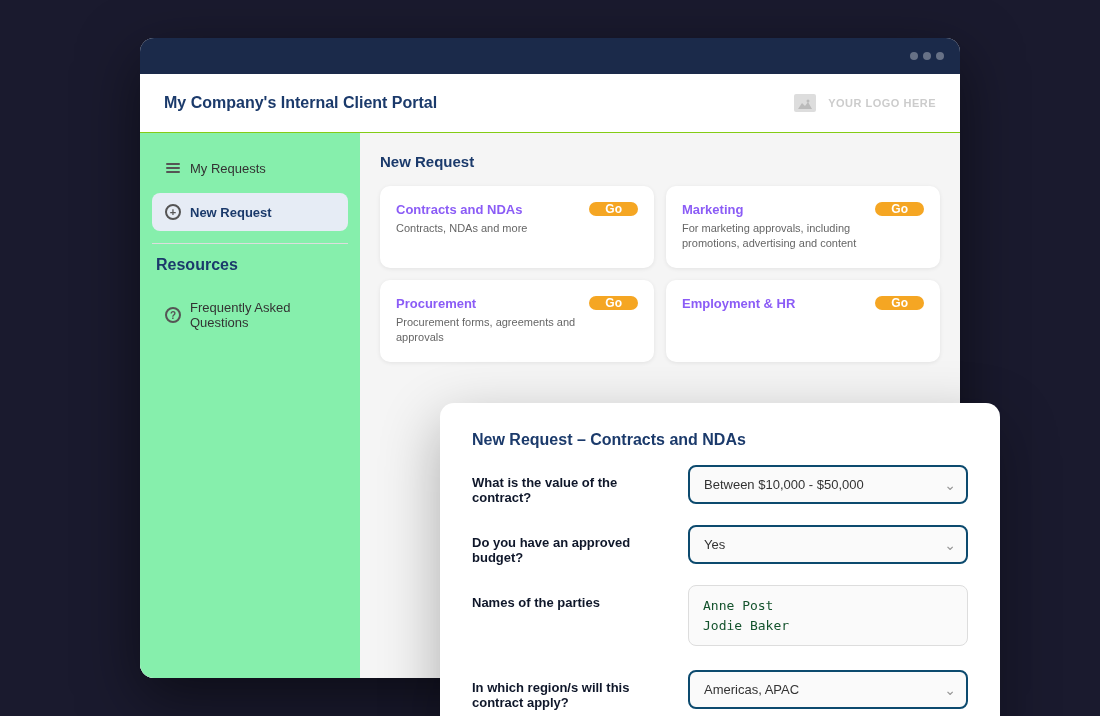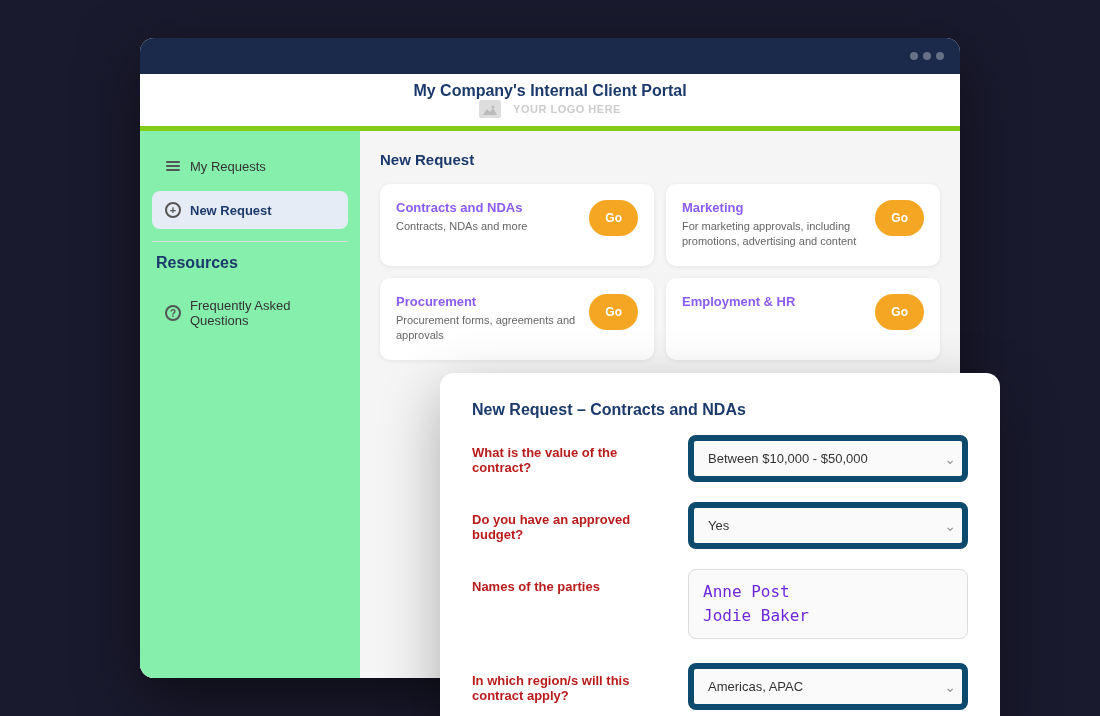--- a/index.html
+++ b/index.html
@@ -49,26 +49,25 @@
       display: flex;
       flex-direction: column;
       height: calc(100% - 36px);
       background: #f5f5f5;
       border-radius: 0 0 14px 14px;
       overflow: hidden;
     }
 
     .portal-header {
       background: #ffffff;
-      padding: 8px 24px;
+      padding: 20px 24px;
       display: flex;
       align-items: center;
       justify-content: space-between;
-      border-bottom: 5px solid #84cc16;
-      flex-direction: column;
+      border-bottom: 1px solid #84cc16;
     }
 
     .portal-title {
       color: #1b3a6b;
       font-size: 16px;
       font-weight: 700;
     }
 
     .logo-placeholder {
       display: flex;
@@ -190,21 +189,21 @@
       font-size: 11px;
       color: #666;
       line-height: 1.4;
     }
 
     .go-button {
       background: #f5a623;
       color: white;
       border: none;
       border-radius: 20px;
-      padding: 11px 16px;
+      padding: 0 16px;
       font-size: 12px;
       font-weight: 700;
       cursor: pointer;
       flex-shrink: 0;
       margin-left: 12px;
     }
 
     
     .form-overlay {
       position: absolute;
@@ -228,34 +227,34 @@
     .form-row {
       display: flex;
       align-items: flex-start;
       margin-bottom: 20px;
       gap: 16px;
     }
 
     .form-label {
       font-size: 13px;
       font-weight: 600;
-      color: #b91c1c;
+      color: #0f172a;
       width: 200px;
       flex-shrink: 0;
       padding-top: 10px;
     }
 
     .form-field {
       flex: 1;
     }
 
     .form-select {
       width: 100%;
       padding: 10px 36px 10px 14px;
-      border: 6px solid #0c4a6e;
+      border: 2px solid #0c4a6e;
       border-radius: 8px;
       font-size: 13px;
       color: #333;
       background: #fafafa;
       appearance: none;
       cursor: pointer;
       position: relative;
     }
 
     .select-wrapper {
@@ -270,22 +269,22 @@
       color: #999;
       font-size: 14px;
       pointer-events: none;
     }
 
     .form-textarea {
       width: 100%;
       padding: 10px 14px;
       border: 1px solid #ddd;
       border-radius: 8px;
-      font-size: 16px;
-      color: #6d28d9;
+      font-size: 13px;
+      color: #14532d;
       background: #fafafa;
       resize: none;
       min-height: 60px;
       line-height: 1.5;
     }
 
     
     .hamburger-lines {
       display: flex;
       flex-direction: column;

